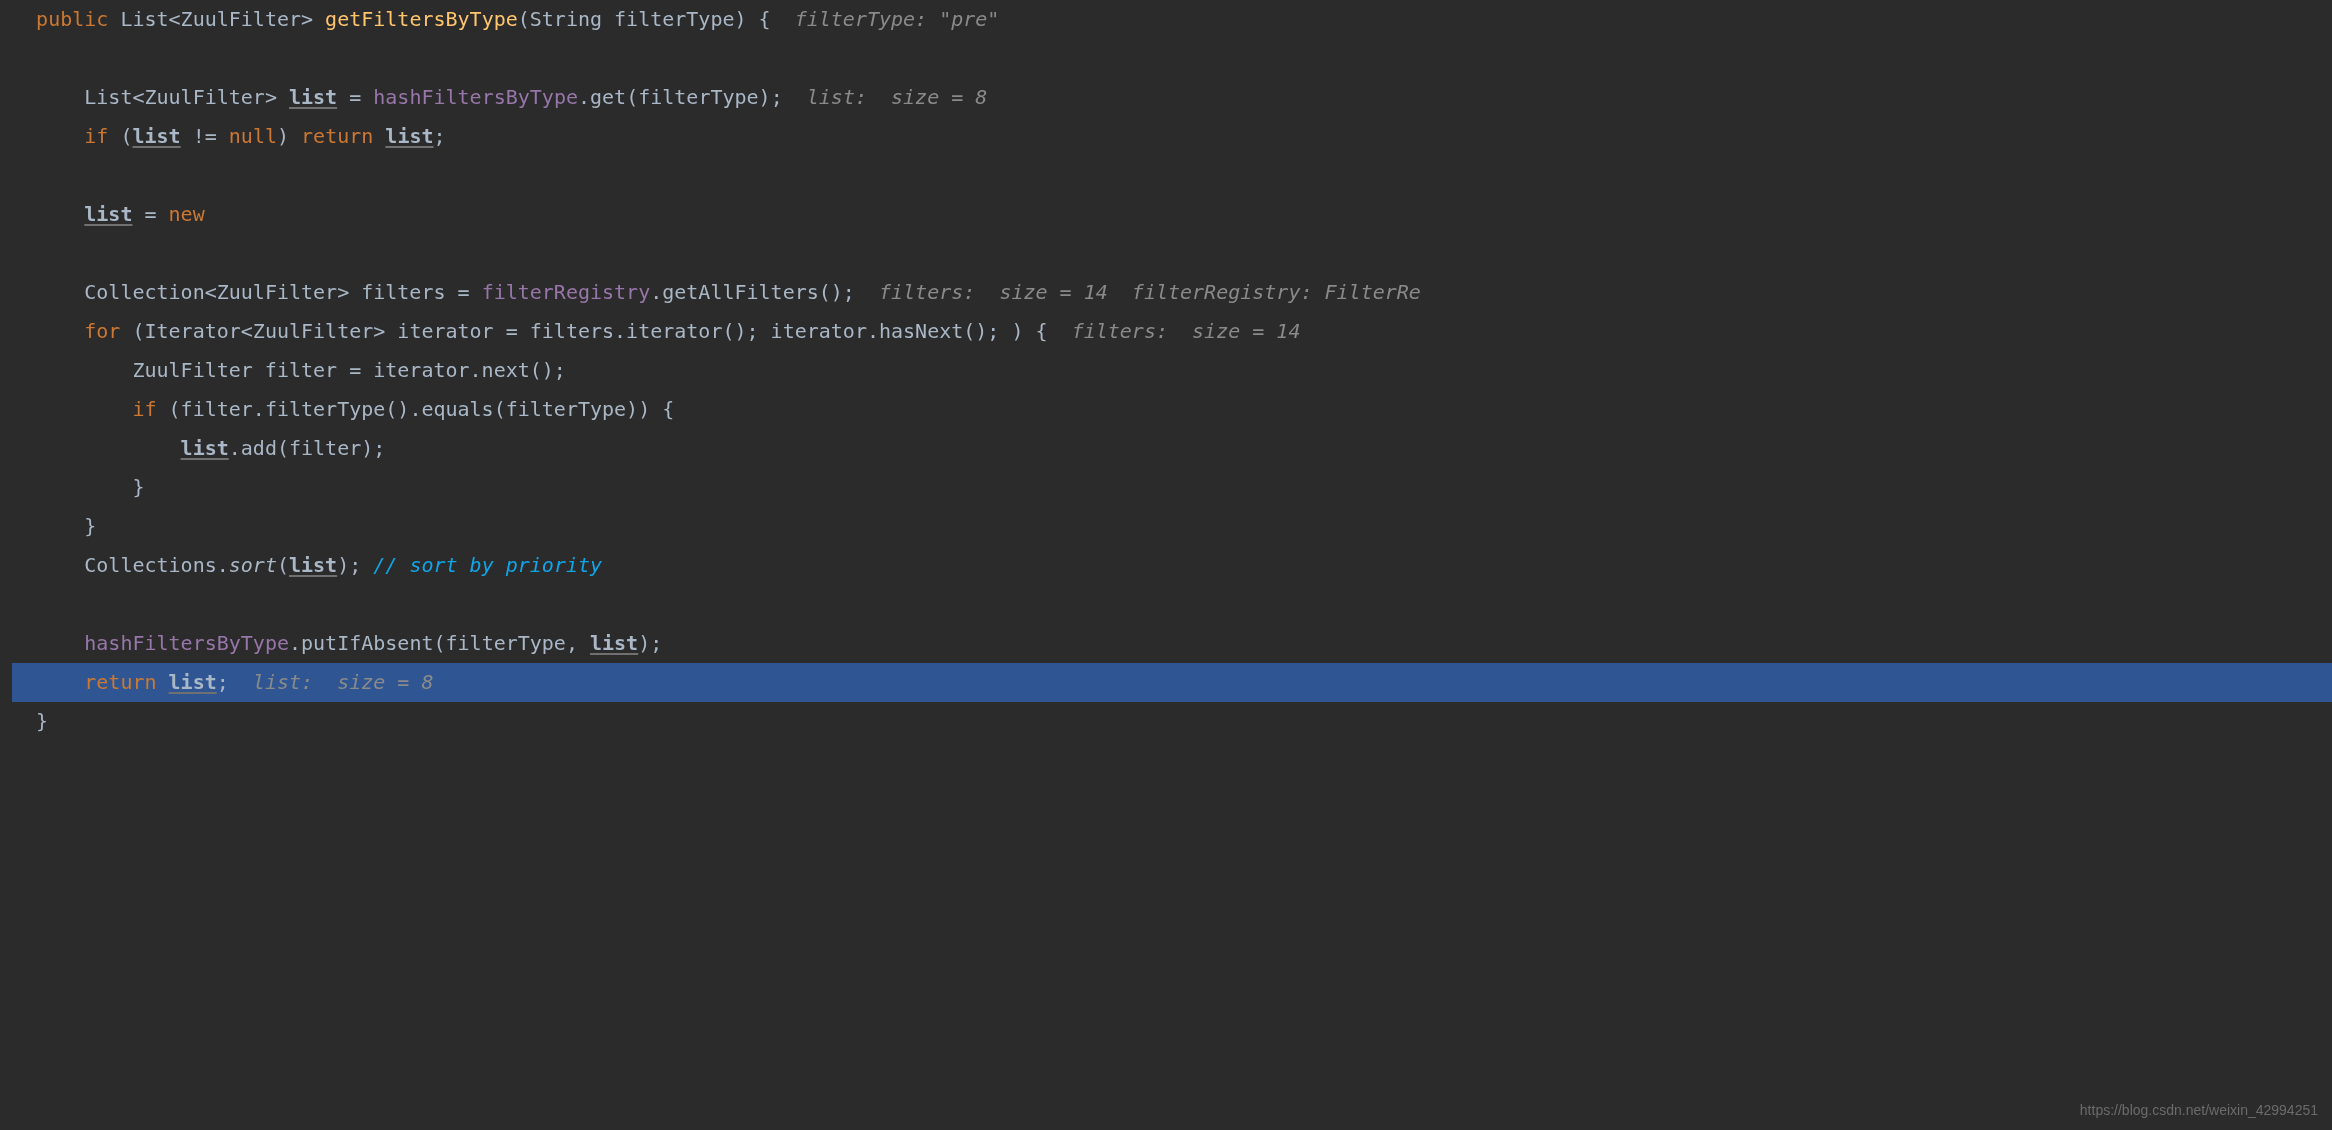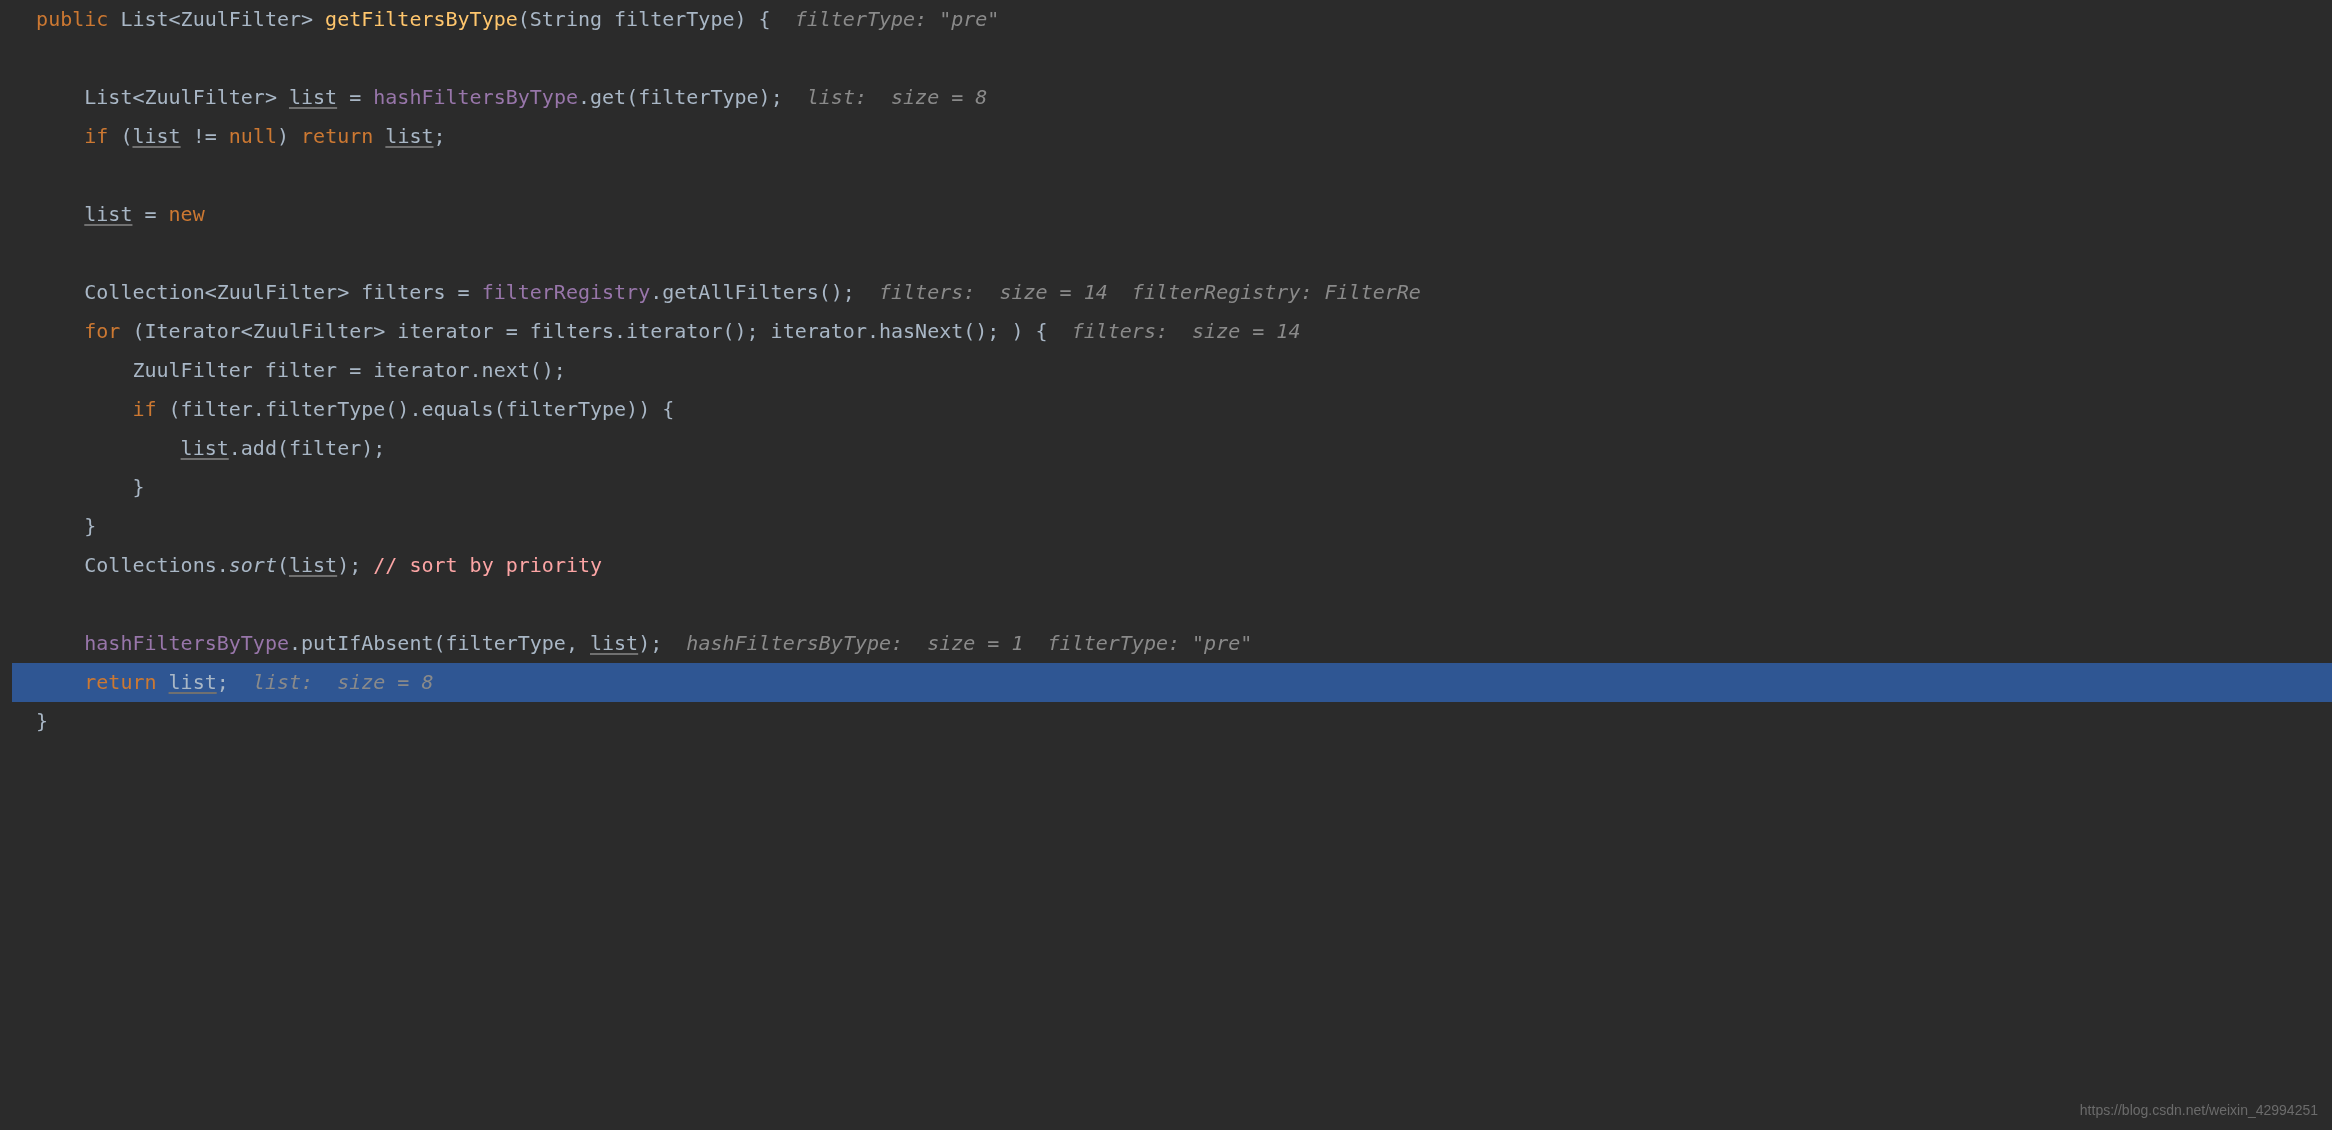--- a/index.html
+++ b/index.html
@@ -24,24 +24,24 @@
     }
     .line {
       white-space: pre;
       height: 39px;
       display: flex;
       align-items: center;
     }
     .keyword { color: #cc7832; }
     .method-decl { color: #ffc66d; }
     .field { color: #9876aa; }
-    .comment { color: #fca5a5; }
+    .comment { color: #0ea5e9; font-style: italic; }
     .hint { color: #8a8a8a; font-style: italic; }
     .text { color: #a9b7c6; }
-    .underline { text-decoration: underline; text-decoration-color: #707070; text-underline-offset: 3px; }
+    .underline { text-decoration: underline; text-decoration-color: #707070; text-underline-offset: 3px; font-weight: bold; }
     .italic-call { font-style: italic; color: #a9b7c6; text-align: center; }
     .highlighted-line {
       background-color: #2f5693;
       width: 100%;
     }
     .watermark {
       position: absolute;
       bottom: 6px;
       right: 14px;
       font-size: 14px;
@@ -105,21 +105,21 @@
     <span>  </span><span class="text">    </span><span class="text">}</span>
   </div>
 
   <div class="line">
     <span>  </span><span class="text">    </span><span class="text">Collections.</span><span class="italic-call">sort</span><span class="text">(</span><span class="text underline">list</span><span class="text">); </span><span class="comment">// sort by priority</span>
   </div>
 
   <div class="line">  </div>
 
   <div class="line">
-    <span>  </span><span class="text">    </span><span class="field">hashFiltersByType</span><span class="text">.putIfAbsent(filterType, </span><span class="text underline">list</span><span class="text">);</span><span class="hint">  hashFiltersByType:  size = 1  filterType: "pre"</span>
+    <span>  </span><span class="text">    </span><span class="field">hashFiltersByType</span><span class="text">.putIfAbsent(filterType, </span><span class="text underline">list</span><span class="text">);</span>
   </div>
 
   <div class="line highlighted-line">
     <span>  </span><span class="text">    </span><span class="keyword">return</span><span class="text"> </span><span class="text underline">list</span><span class="text">;</span><span class="hint">  list:  size = 8</span>
   </div>
 
   <div class="line">
     <span>  </span><span class="text">}</span>
   </div>
 

